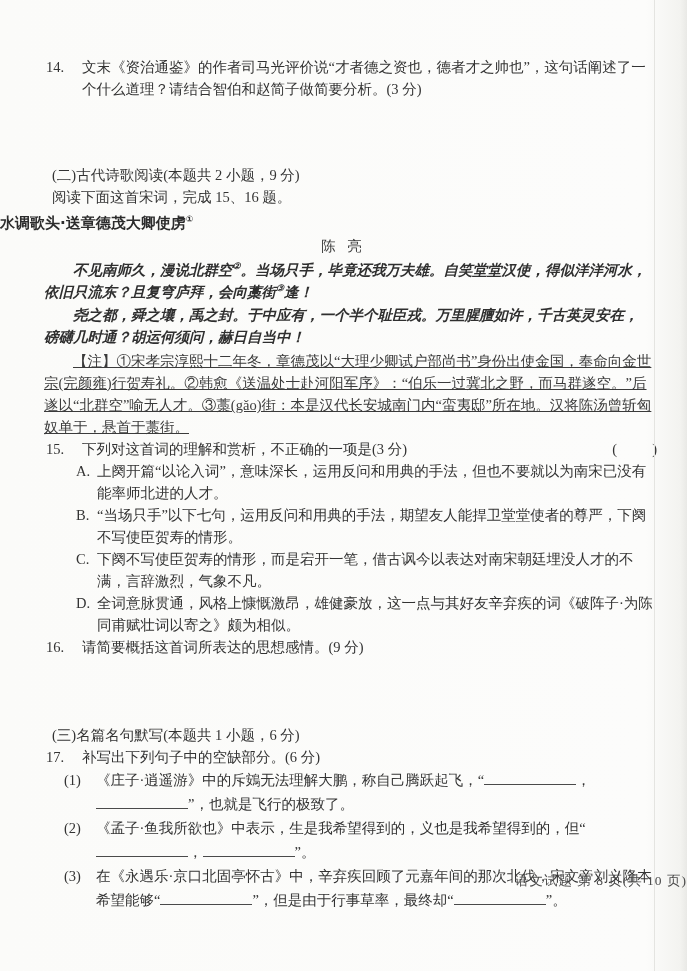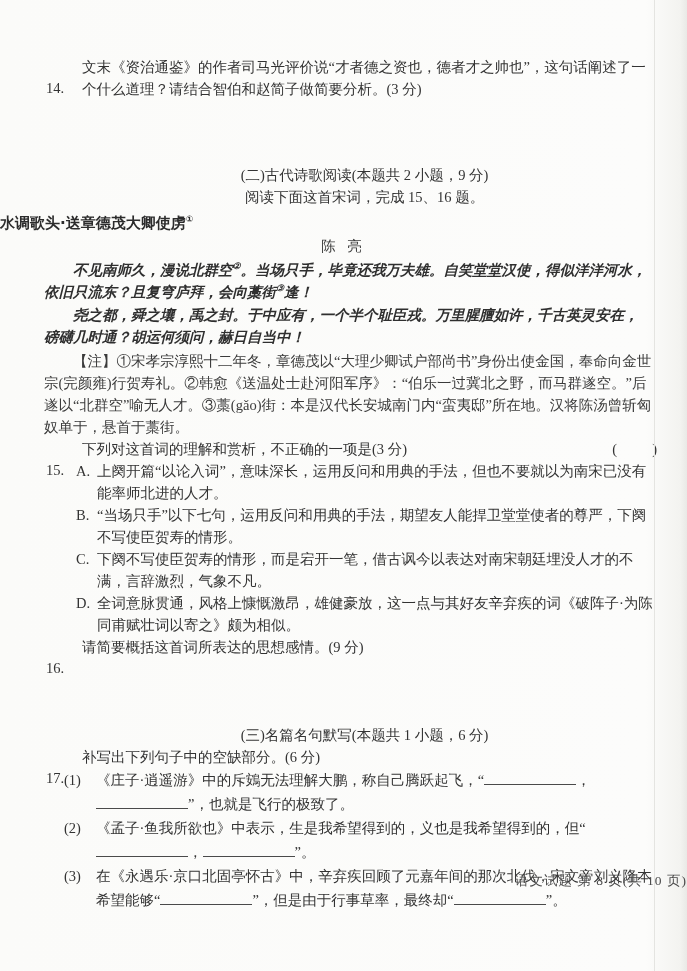--- a/index.html
+++ b/index.html
@@ -16,40 +16,40 @@
     overflow: hidden;
   }
   .edge-line {
     position: absolute; left: 654px; top: 0; width: 1px; height: 100%;
     background: #e4e4e1;
   }
   .content { padding-top: 56px; }
 
   
   .item { position: relative; padding-left: 82px; padding-right: 34px; }
-  .item > .num { position: absolute; left: 46px; margin-top: 21px; }
+  .item > .num { position: absolute; left: 46px; }
   .bracket { position: absolute; right: 28px; top: 0; letter-spacing: 2px; }
 
   
   .opt { position: relative; padding-left: 97px; padding-right: 30px; }
   .opt > .letter { position: absolute; left: 76px; }
 
   
-  .section-line { margin-left: 76px; padding-right: 34px; text-align: center; }
+  .section-line { margin-left: 52px; padding-right: 34px; }
 
   
   .poem-title {
     text-align: left; margin-top: 3px;
     font-family: "DejaVu Sans", "Liberation Sans", sans-serif;
     font-weight: bold; font-size: 15px; line-height: 24px; color: #2c2c2c;
   }
   .poem-title sup, .kai sup { font-size: 9px; vertical-align: super; line-height: 0; }
   .poem-author { text-align: center; line-height: 23px; letter-spacing: 4px; color: #3a3a3a; }
   .kai { margin: 1px 36px 0 44px; text-indent: 2em; font-style: italic; color: #2f2f2f; font-weight: bold; }
-  .notes { margin: 2px 34px 0 44px; text-indent: 2em; color: #3b3b3b; }
+  .notes { margin: 2px 34px 0 44px; text-indent: 2em; color: #3b3b3b; text-decoration: underline; }
 
   
   .sub { position: relative; padding-left: 96px; padding-right: 30px; line-height: 24px; }
   .sub > .marker { position: absolute; left: 64px; }
   .blank {
     display: inline-block; width: 92px; height: 13px;
     border-bottom: 1px solid #4a4a4a; vertical-align: baseline;
   }
 
   .spacer-a { height: 64px; }

